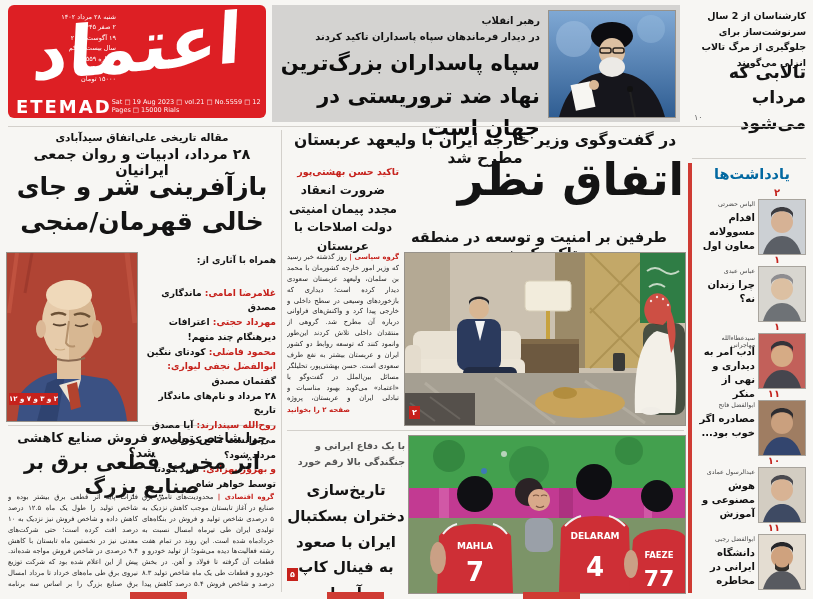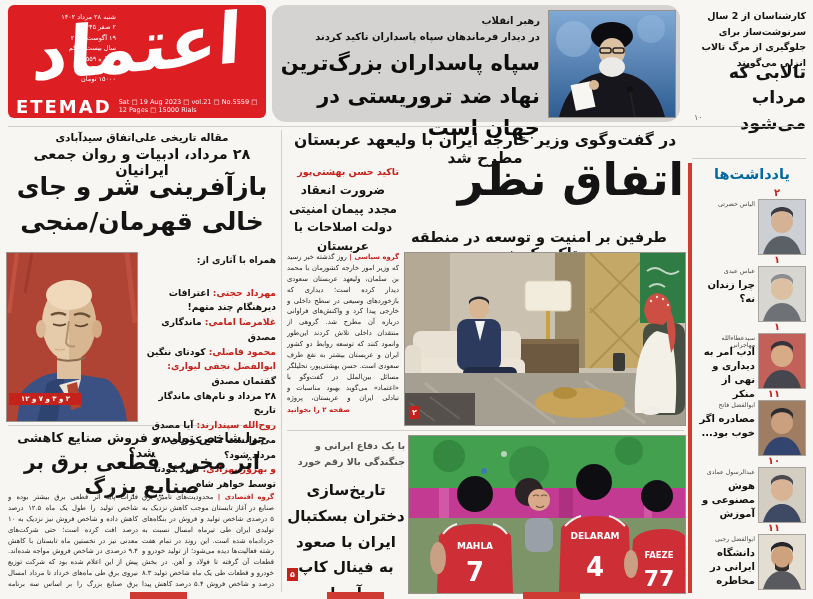--- a/index.html
+++ b/index.html
@@ -7,46 +7,46 @@
         direction:rtl;font-family:"DejaVu Sans",sans-serif;color:#141414;}
   .abs{position:absolute;}
   .rtl{direction:rtl;text-align:right;}
   .red{color:#c6221c;}
   .rule{background:#d3d0cb;}
   
   .masthead{left:8px;top:5px;width:258px;height:113px;background:#dd1f24;border-radius:6px;}
   .logo-callig{left:0;right:0;top:-6px;height:96px;display:flex;align-items:center;justify-content:center;
     font-size:70px;font-weight:bold;color:#fff;transform:rotate(-5deg) skewX(-8deg);letter-spacing:-4px;}
   .date-lines{right:150px;top:7px;width:75px;font-size:6.5px;line-height:1.6;color:#fff;text-align:right;white-space:pre-line;}
-  .mast-bottom{left:8px;right:4px;bottom:2px;height:20px;direction:ltr;display:flex;align-items:center;gap:7px;color:#fff;}
+  .mast-bottom{left:8px;right:4px;bottom:2px;height:20px;direction:ltr;display:flex;align-items:center;gap:0;color:#fff;}
   .mast-latin{font-size:18px;font-weight:bold;letter-spacing:2px;}
   .mast-info{font-size:6.5px;opacity:.95;}
   
-  .leader{left:272px;top:5px;width:408px;height:117px;background:#d4d3d1;border-radius:14px;}
+  .leader{left:272px;top:5px;width:408px;height:117px;background:#d4d3d1;}
   .leader-kicker{right:140px;left:8px;top:8px;font-size:10px;font-weight:bold;line-height:1.6;}
   .leader-head{right:140px;left:8px;top:42px;font-size:21px;font-weight:bold;line-height:1.55;letter-spacing:-.5px;color:#0c0c0c;}
   .leader-photo{right:4px;top:5px;width:126px;height:106px;border:1px solid #97928a;background:#3b659a;}
   
   .lagoon-kicker{left:690px;top:8px;width:116px;font-size:9.5px;font-weight:bold;line-height:1.65;}
   .lagoon-head{left:690px;top:60px;width:116px;font-size:17.5px;font-weight:bold;line-height:1.45;}
   .lagoon-page{left:694px;top:113px;font-size:8px;color:#666;}
   
   .side-bar-line{left:688px;top:163px;width:4px;height:430px;background:#cf3b33;}
   .notes-header{left:698px;top:166px;width:108px;text-align:center;font-size:14.5px;font-weight:bold;color:#0369a1;}
   .note-item{left:698px;width:108px;height:67px;}
   .note-page{position:absolute;right:26px;top:-3px;font-size:10px;font-weight:bold;color:#c4241f;}
   .note-photo{position:absolute;right:0;top:9px;width:46px;height:54px;border:1px solid #a8a49d;}
   .note-author{position:absolute;right:51px;top:10px;left:0;font-size:6.3px;color:#4a4a4a;text-align:right;}
   .note-title{position:absolute;right:51px;top:21px;left:0;font-size:10px;font-weight:bold;line-height:1.4;text-align:right;color:#101010;}
   
   .mos-kicker{left:8px;top:131px;width:268px;font-size:10.5px;font-weight:bold;text-align:center;}
   .mos-sub{left:8px;top:146px;width:268px;font-size:14.5px;font-weight:bold;text-align:center;}
   .mos-head{left:8px;top:169px;width:268px;font-size:25px;font-weight:bold;line-height:1.4;text-align:center;letter-spacing:-.5px;}
   .mos-photo{left:6px;top:252px;width:130px;height:168px;border:1px solid #97928a;background:#b04434;}
-  .mos-ribbon{left:8px;top:392px;background:#c6221c;color:#fff;font-size:7px;font-weight:bold;padding:2px 12px;}
+  .mos-ribbon{left:8px;top:392px;background:#c6221c;color:#fff;font-size:7px;font-weight:bold;padding:2px 0;}
   .mos-works{left:140px;top:253px;width:136px;font-size:9.2px;line-height:1.6;text-align:right;}
   .mos-works .intro{font-weight:bold;margin-bottom:18px;}
   .work-line{font-weight:bold;color:#111;}
   .work-line .red{font-weight:bold;}
   
   .eco-kicker{left:8px;top:430px;width:268px;font-size:12.5px;font-weight:bold;text-align:center;}
   .eco-head{left:8px;top:450px;width:268px;font-size:20px;font-weight:bold;text-align:center;letter-spacing:-.5px;}
   .eco-col{top:492px;height:96px;font-size:6.8px;line-height:1.6;text-align:justify;overflow:hidden;color:#222;}
   .eco-right{left:142px;width:132px;}
   .eco-left{left:8px;width:130px;}
@@ -138,20 +138,21 @@
     <div class="note-page">۲</div>
     <div class="note-photo">
       <svg width="46" height="54" viewBox="0 0 46 54">
           <rect width="46" height="54" fill="#ccd0d4"></rect>
           <circle cx="23" cy="22" r="11" fill="#d6b295"></circle>
           <path d="M12,18 C13,9 33,9 34,18 L34,13 C30,5 16,5 12,13 Z" fill="#3c3c40"></path>
           <path d="M4,54 C8,40 16,36 23,36 C30,36 38,40 42,54 Z" fill="#5b5f66"></path>
         </svg>
     </div>
     <div class="note-author">الیاس حضرتی</div>
+    <div class="note-title">اقدام مسوولانه معاون اول</div>
   </div>
   <div class="abs note-item" style="top:257px;">
     <div class="note-page">۱</div>
     <div class="note-photo">
       <svg width="46" height="54" viewBox="0 0 46 54">
           <rect width="46" height="54" fill="#d8d6d0"></rect>
           <circle cx="23" cy="22" r="11" fill="#dcc0a2"></circle>
           <path d="M12,18 C13,9 33,9 34,18 L34,13 C30,5 16,5 12,13 Z" fill="#8e8d90"></path>
           <path d="M4,54 C8,40 16,36 23,36 C30,36 38,40 42,54 Z" fill="#6e7276"></path>
         </svg>
@@ -237,22 +238,22 @@
       <path d="M46,71 Q53,74 59,71" stroke="#5a4430" stroke-width="1.8" fill="none"></path>
       <path d="M68,72 Q75,75 81,71" stroke="#5a4430" stroke-width="1.8" fill="none"></path>
       <path d="M62,68 L59,90 Q62,95 68,93" stroke="#b5926d" stroke-width="2" fill="none"></path>
       <path d="M50,106 Q62,110 78,105" stroke="#8a6a52" stroke-width="2" fill="none"></path>
       <path d="M48,96 Q54,98 58,96" stroke="#c9a87f" stroke-width="1.2" fill="none"></path>
     </svg>
     <div class="abs mos-ribbon" style="left:2px;top:140px;">۲ و ۳ و ۷ و ۱۲</div>
   </div>
   <div class="abs mos-works">
     <div class="intro">همراه با آثاری از:</div>
+    <div class="work-line"><span class="red">غلامرضا امامی:</span> <span>ماندگاری مصدق</span></div>
     <div class="work-line"><span class="red">مهرداد حجتی:</span> <span>اعترافات دیرهنگام چند متهم!</span></div>
-    <div class="work-line"><span class="red">غلامرضا امامی:</span> <span>ماندگاری مصدق</span></div>
     <div class="work-line"><span class="red">محمود فاضلی:</span> <span>کودتای ننگین</span></div>
     <div class="work-line"><span class="red">ابوالفضل نجفی لیواری:</span> <span>گفتمان مصدق</span></div>
     <div class="work-line"><span class="red"></span> <span>۲۸ مرداد و نام‌های ماندگار تاریخ</span></div>
     <div class="work-line"><span class="red">روح‌الله سپندارند:</span> <span>آیا مصدق می‌توانست مانع کودتای ۲۸ مرداد شود؟</span></div>
     <div class="work-line"><span class="red">و بهروز بهزادی:</span> <span>تایید کودتا توسط خواهر شاه</span></div>
   </div>
 
   <div class="abs eco-kicker">چرا شاخص تولید و فروش صنایع کاهشی شد؟</div>
   <div class="abs eco-head">اثر مخرب قطعی برق بر صنایع بزرگ</div>
   <div class="abs eco-col eco-right">

